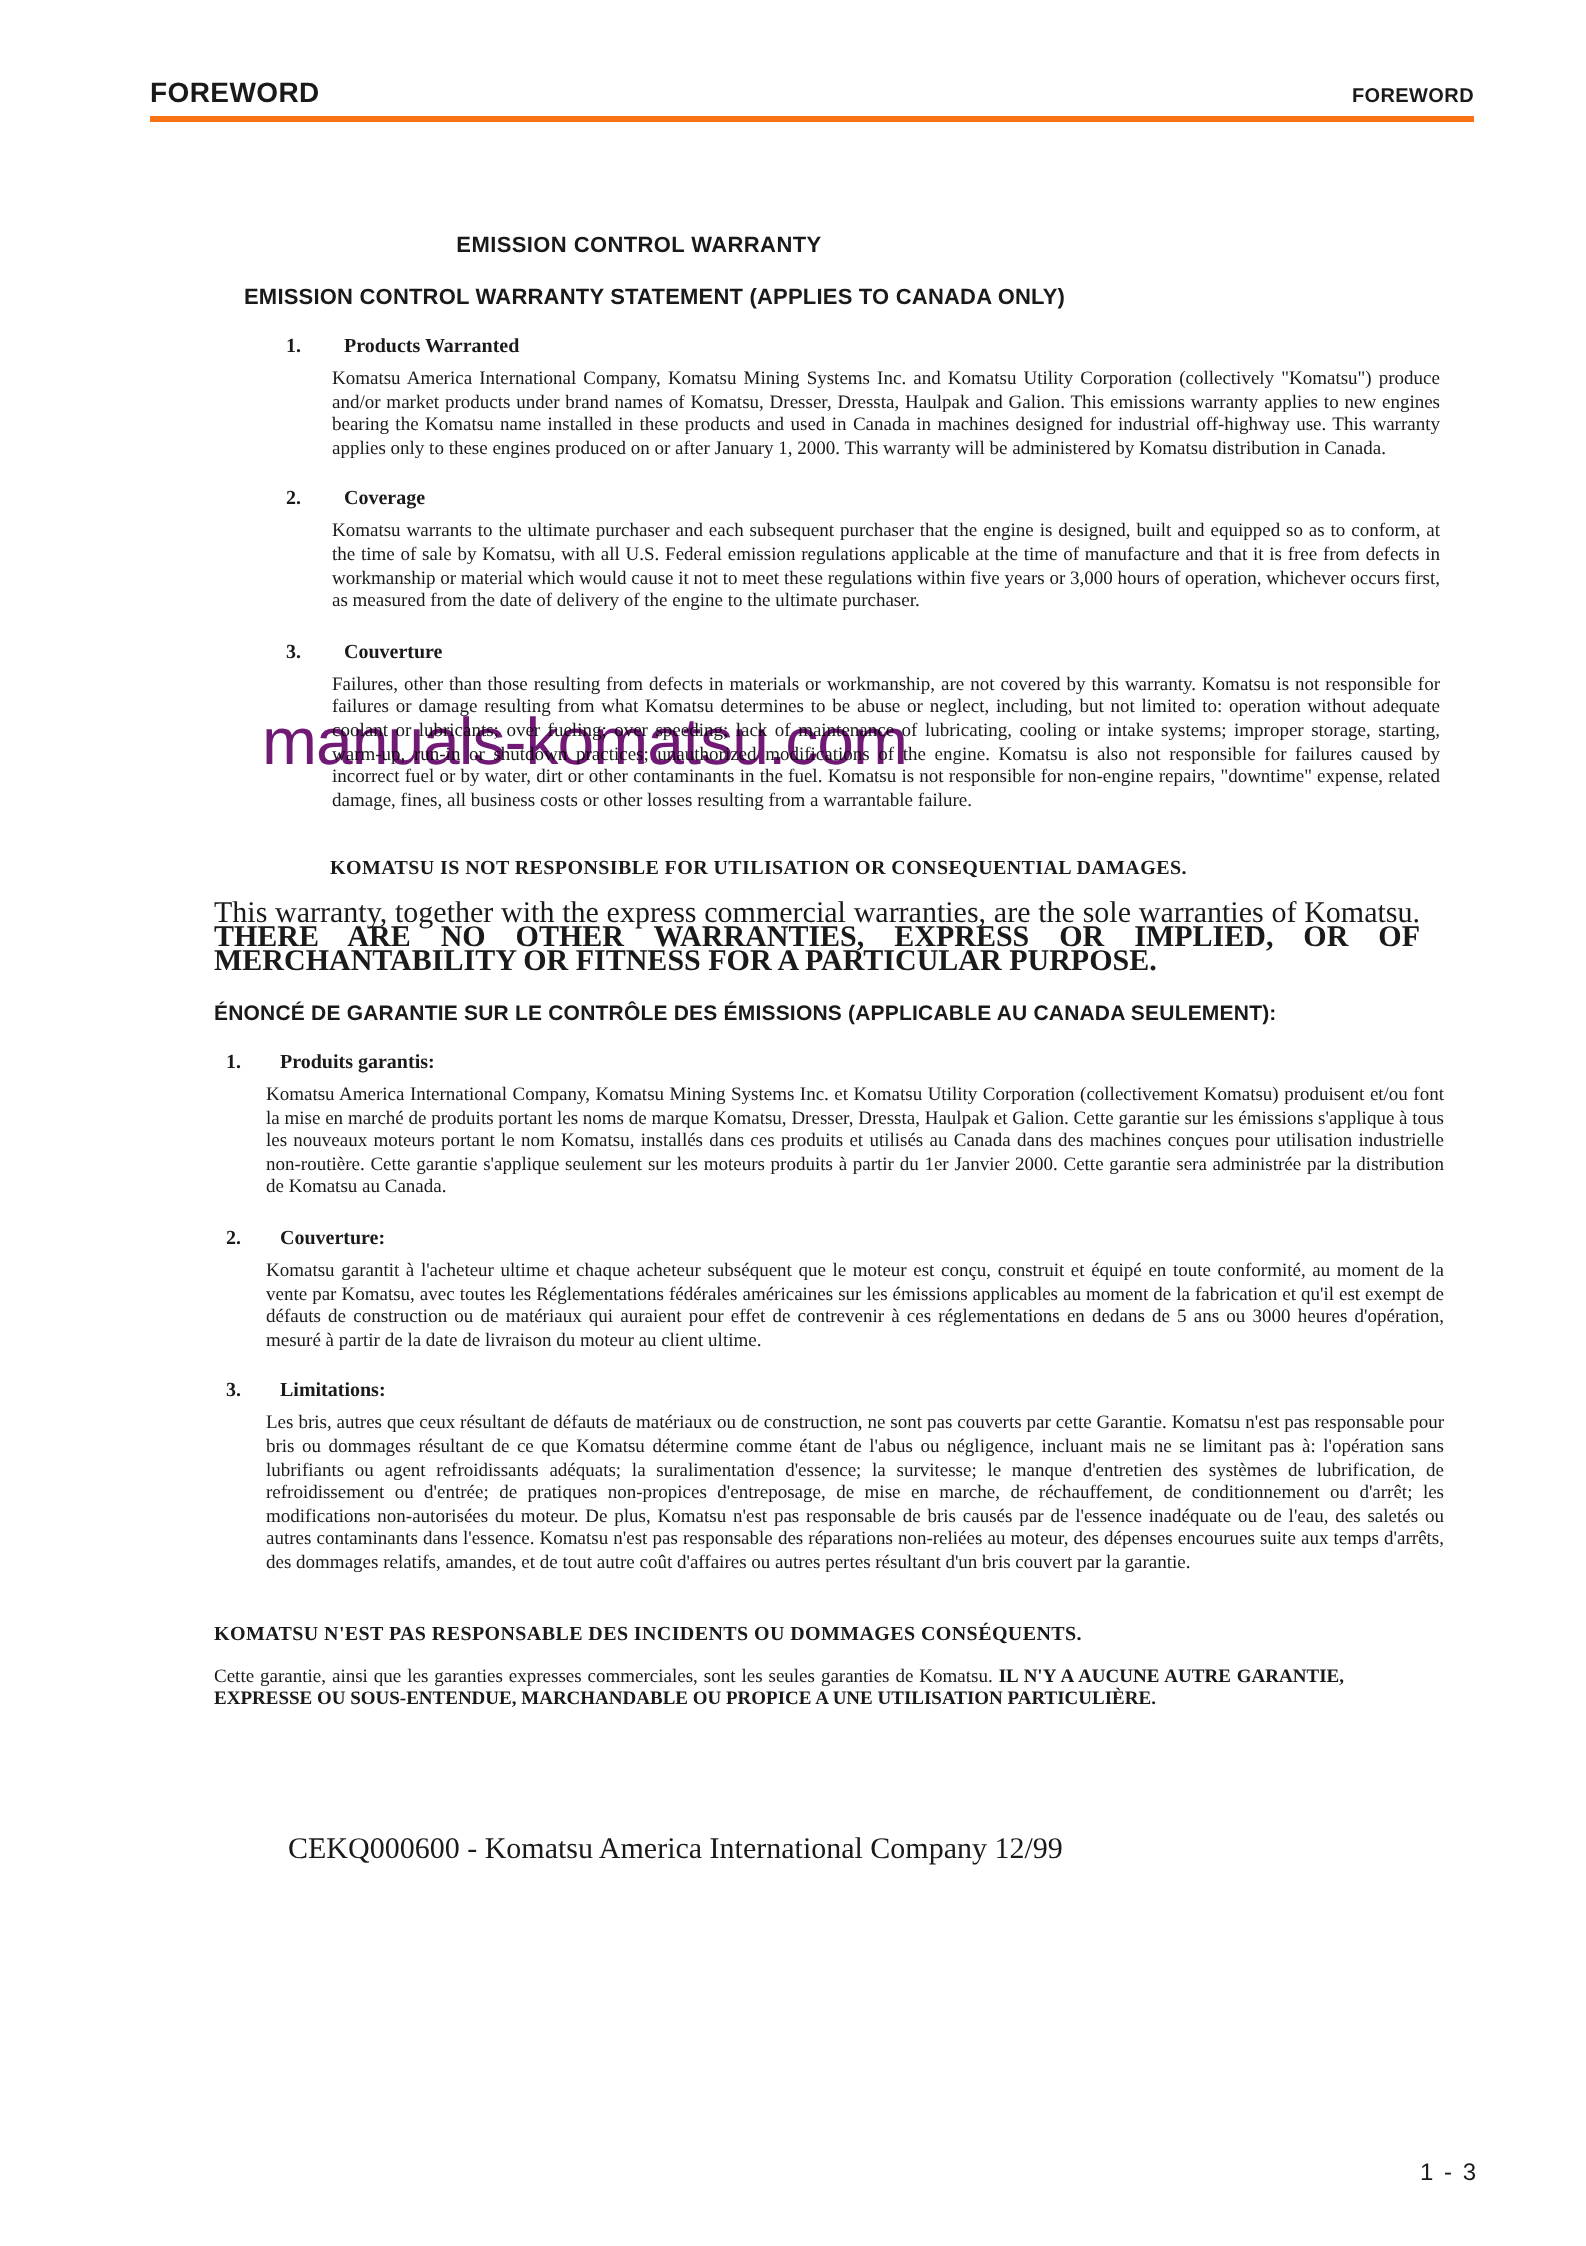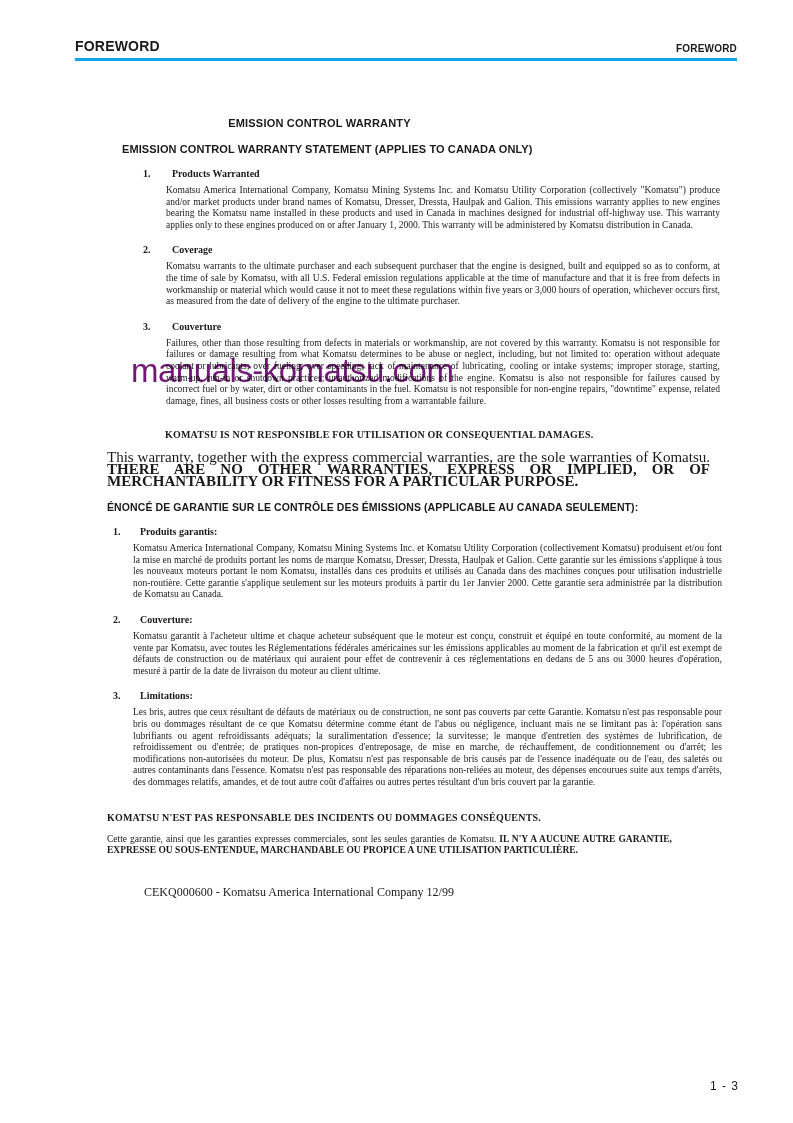--- a/index.html
+++ b/index.html
@@ -9,21 +9,21 @@
     margin:0 auto;
     background:#ffffff;
     overflow:hidden;
     font-family:"Liberation Serif", serif;
     color:#1a1a1a;
   }
   
   .header{
     position:absolute;left:75px;right:56px;top:38px;
     display:flex;justify-content:space-between;align-items:flex-end;
-    border-bottom:3px solid #0ea5e9;
+    border-bottom:3px solid #f97316;
     padding-bottom:4px;
     font-family:"Liberation Sans", sans-serif;
   }
   .header .hl{font-size:14px;font-weight:bold;letter-spacing:.2px;}
   .header .hr{font-size:10px;font-weight:bold;letter-spacing:.2px;}
 
   .content{position:absolute;left:0;top:66px;width:639px;}
 
   .en-title{
     margin-top:51px;text-align:center;
@@ -67,22 +67,22 @@
   .fr .body-p{margin-left:133px;width:589px;}
   .fr-disclaimer{
     margin:23px 0 0 107px;
     font-size:10px;font-weight:bold;letter-spacing:.2px;
   }
   .fr-closing{
     margin:11px 0 0 107px;width:565px;
     font-size:9.5px;line-height:11.6px;text-align:justify;
   }
   .footer-code{
-    margin:28px 0 0 118px;
-    font-size:12px;
+    margin:60px 0 0 118px;
+    font-size:15px;
     padding-left:26px;
   }
   .page-number{
     position:absolute;right:54px;top:1079px;
     font-family:"Liberation Sans", sans-serif;
     font-size:12px;letter-spacing:1px;text-align:right;
   }
   .watermark{
     position:absolute;left:131px;top:352px;
     font-family:"Liberation Sans", sans-serif;

